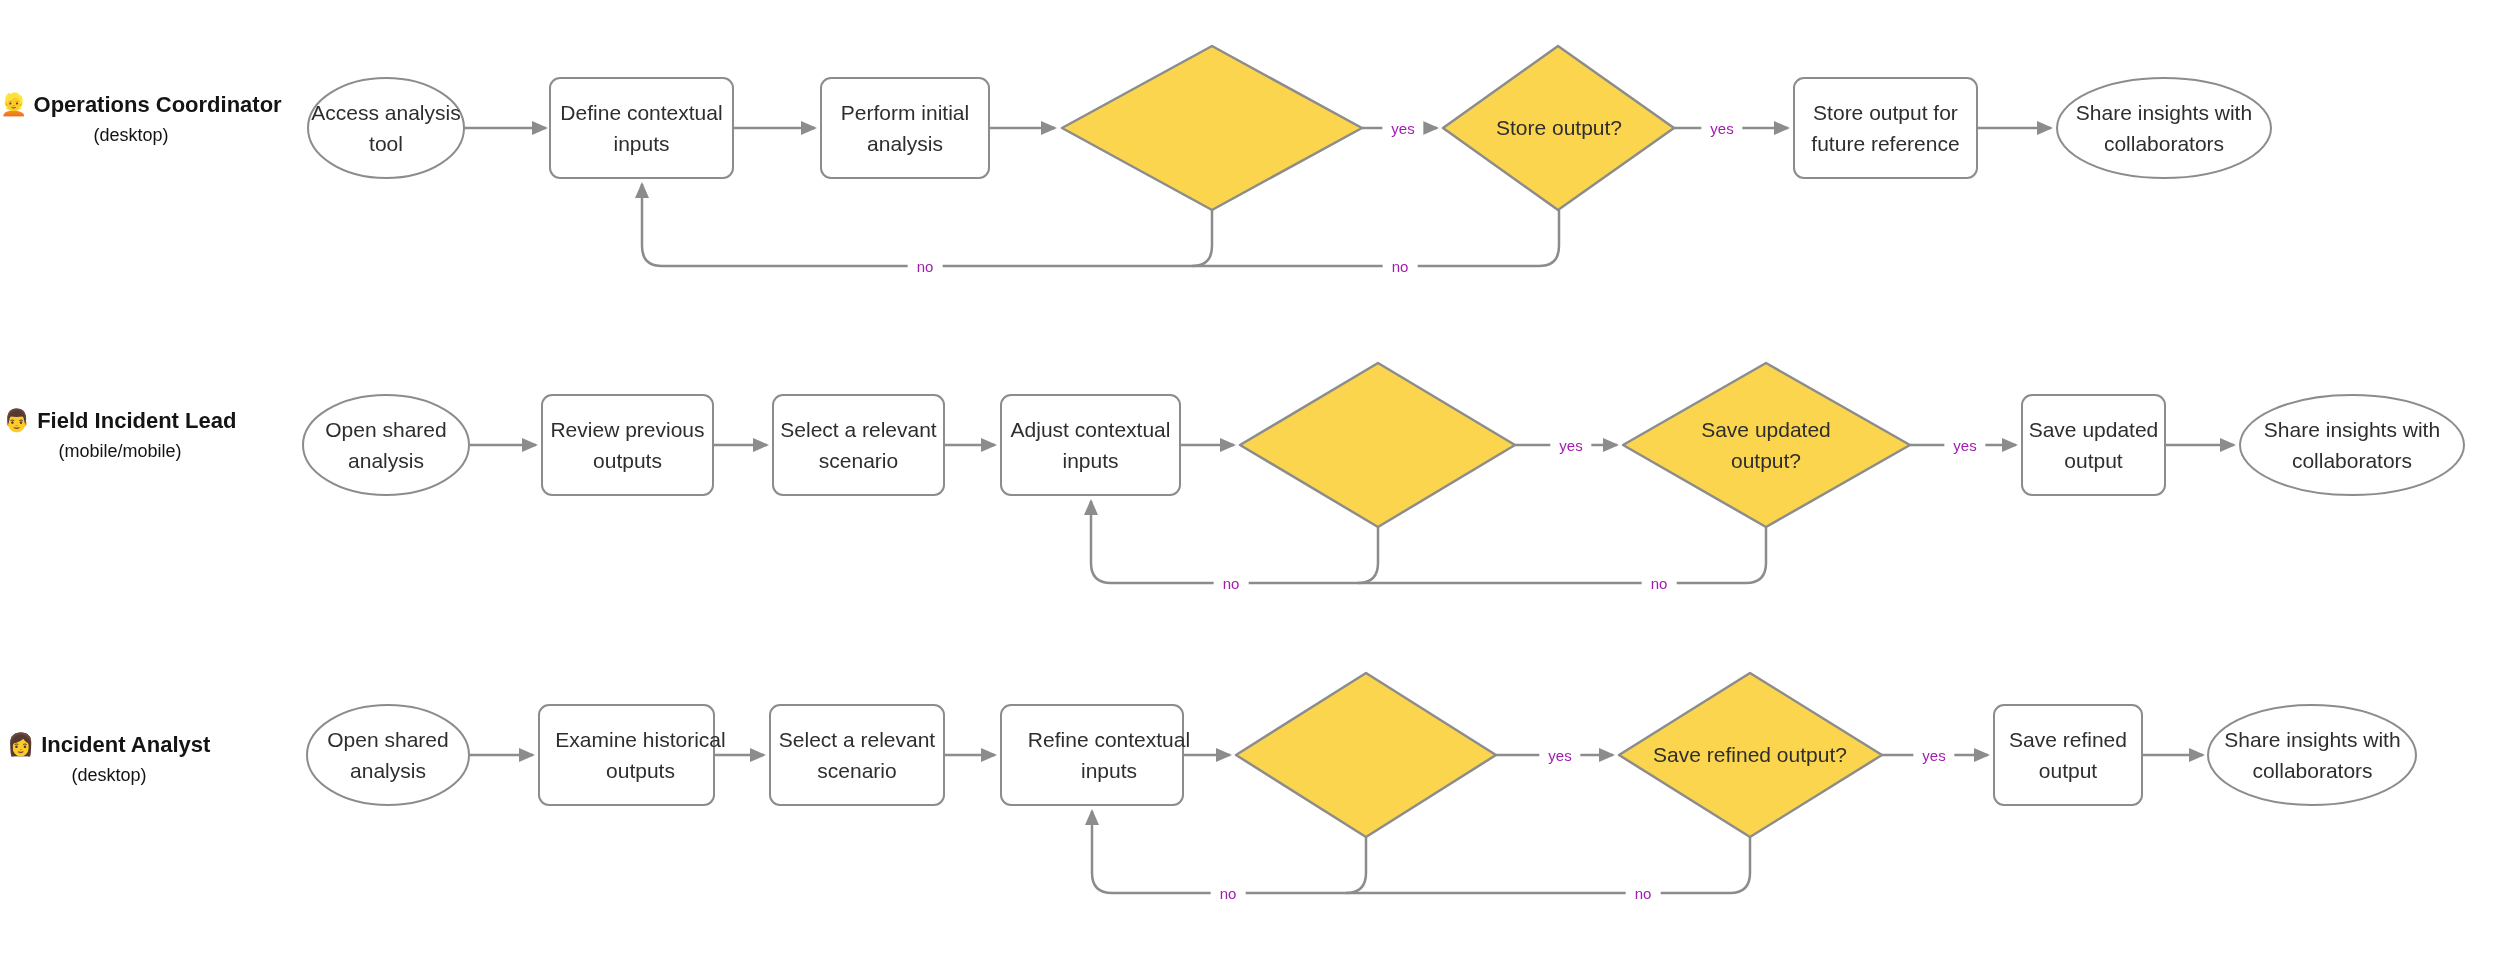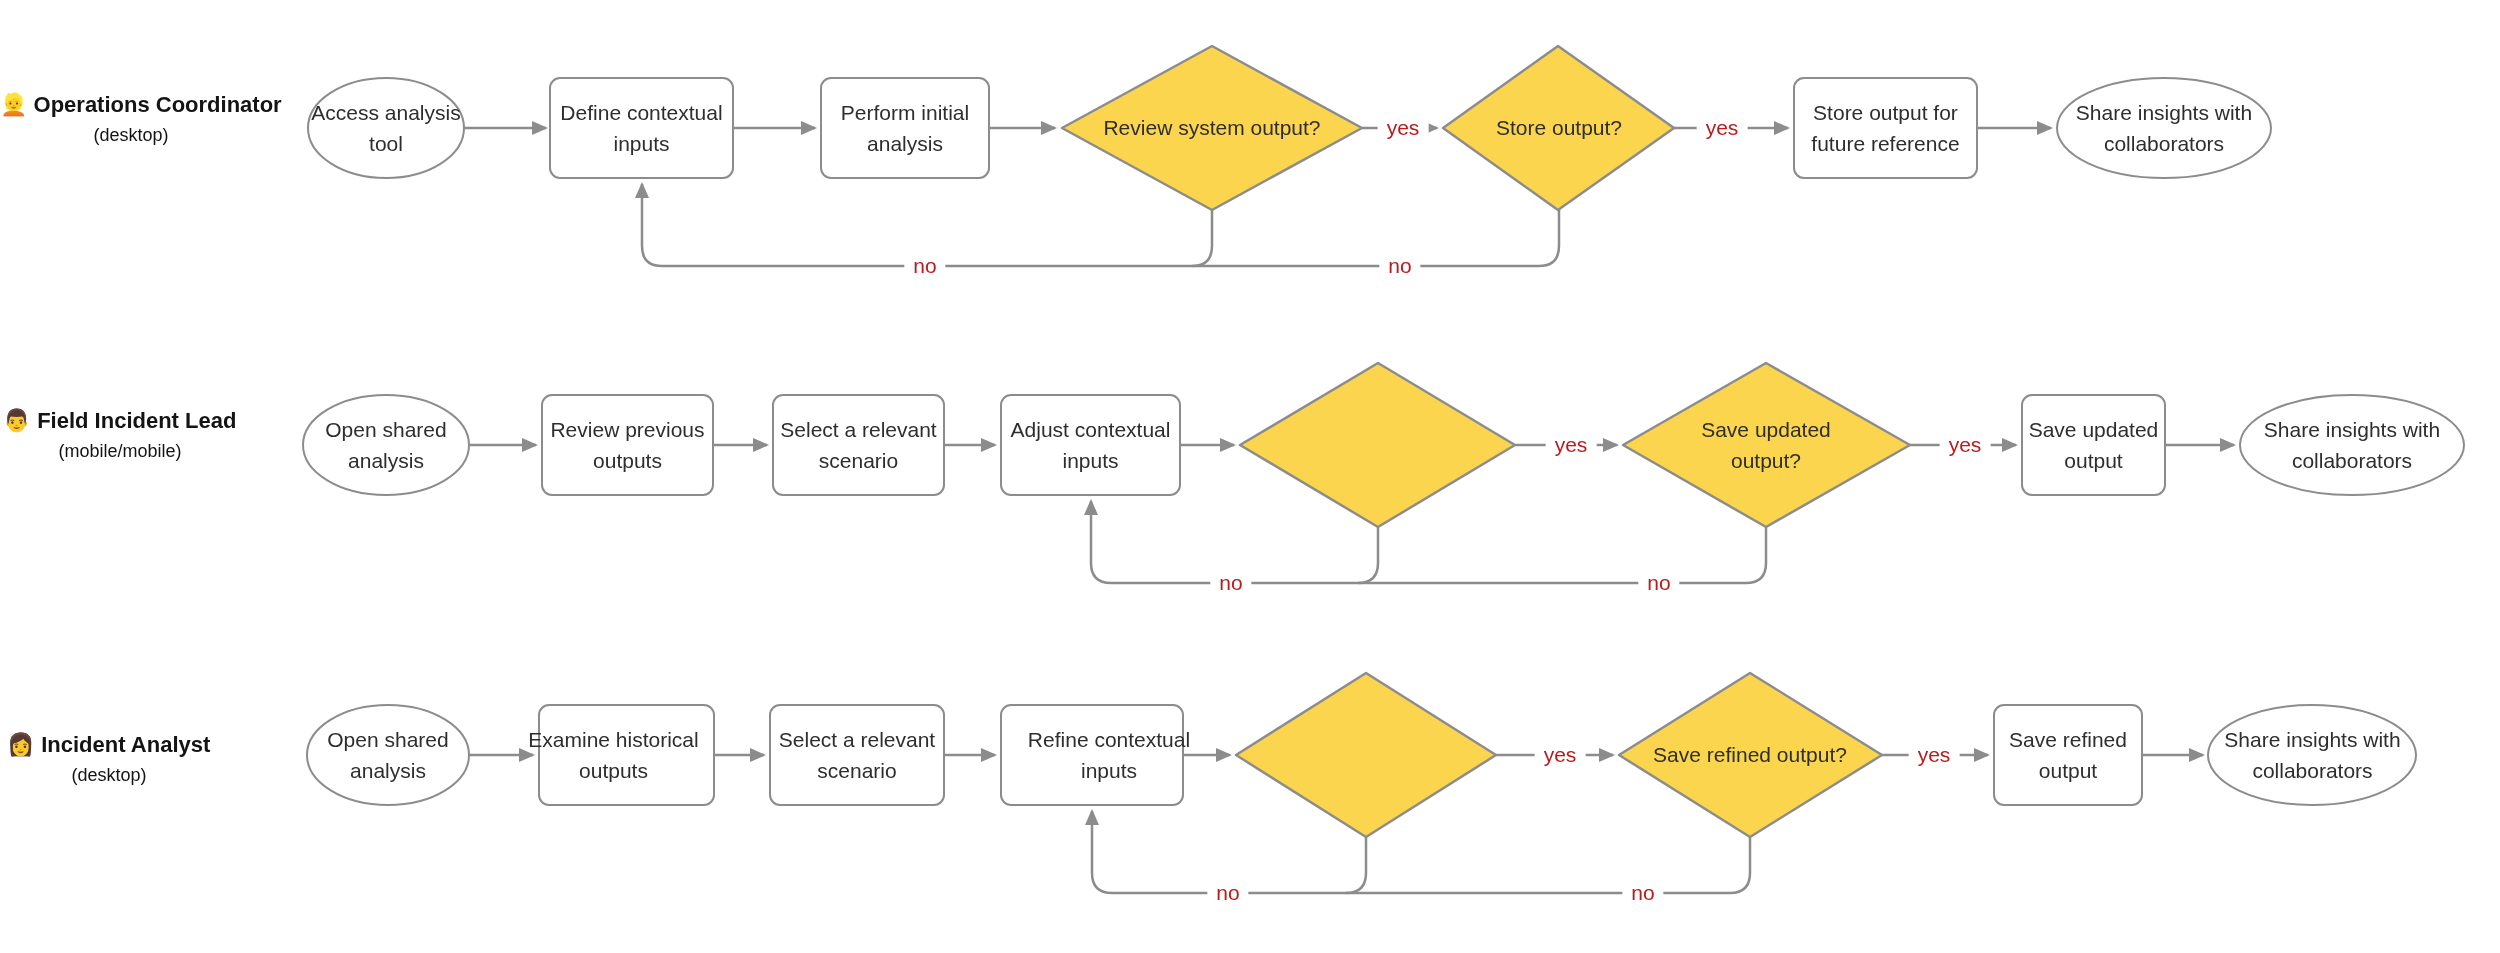--- a/index.html
+++ b/index.html
@@ -21,22 +21,22 @@
     text-align: center;
     color: #2e2e2e;
     font-size: 21px;
     line-height: 1.5;
   }
   .elabel {
     position: absolute;
     transform: translate(-50%, -50%);
     background: #ffffff;
     padding: 1px 9px;
-    color: #b91c1c;
-    font-size: 21px;
+    color: #a21caf;
+    font-size: 15px;
     white-space: nowrap;
   }
   .actor {
     position: absolute;
     text-align: center;
     color: #141414;
     font-size: 21px;
     line-height: 1.55;
   }
   .actor-name { font-weight: bold; font-size: 22px; white-space: nowrap; }
@@ -122,21 +122,20 @@
     </g>
   </svg>
 
   <div class="actor" style="left:0;top:88px;width:262px">
     <div class="actor-name"><span>👱</span> <span>Operations Coordinator</span></div>
     <div class="actor-device">(desktop)</div>
   </div>
   <div class="nlabel" style="left:306px;top:78px;width:160px;height:100px">Access analysis tool</div>
   <div class="nlabel" style="left:550px;top:78px;width:183px;height:100px">Define contextual inputs</div>
   <div class="nlabel" style="left:821px;top:78px;width:168px;height:100px">Perform initial analysis</div>
-  <div class="nlabel" style="left:1082px;top:78px;width:260px;height:100px">Review system output?</div>
   <div class="nlabel" style="left:1468px;top:78px;width:182px;height:100px">Store output?</div>
   <div class="nlabel" style="left:1794px;top:78px;width:183px;height:100px">Store output for future reference</div>
   <div class="nlabel" style="left:2057px;top:78px;width:214px;height:100px">Share insights with collaborators</div>
   <div class="elabel" style="left:1403px;top:128px">yes</div>
   <div class="elabel" style="left:1722px;top:128px">yes</div>
   <div class="elabel" style="left:925px;top:266px">no</div>
   <div class="elabel" style="left:1400px;top:266px">no</div>
 
   <div class="actor" style="left:0;top:404px;width:240px">
     <div class="actor-name"><span>👨</span> <span>Field Incident Lead</span></div>
@@ -152,21 +151,21 @@
   <div class="elabel" style="left:1571px;top:445px">yes</div>
   <div class="elabel" style="left:1965px;top:445px">yes</div>
   <div class="elabel" style="left:1231px;top:583px">no</div>
   <div class="elabel" style="left:1659px;top:583px">no</div>
 
   <div class="actor" style="left:0;top:728px;width:218px">
     <div class="actor-name"><span>👩</span> <span>Incident Analyst</span></div>
     <div class="actor-device">(desktop)</div>
   </div>
   <div class="nlabel" style="left:307px;top:705px;width:162px;height:100px">Open shared analysis</div>
-  <div class="nlabel" style="left:514px;top:705px;width:199px;height:100px">Examine historical outputs</div>
+  <div class="nlabel" style="left:541px;top:705px;width:199px;height:100px">Examine historical outputs</div>
   <div class="nlabel" style="left:770px;top:705px;width:174px;height:100px">Select a relevant scenario</div>
   <div class="nlabel" style="left:1001px;top:705px;width:216px;height:100px">Refine contextual inputs</div>
   <div class="nlabel" style="left:1650px;top:705px;width:200px;height:100px">Save refined output?</div>
   <div class="nlabel" style="left:1994px;top:705px;width:148px;height:100px">Save refined output</div>
   <div class="nlabel" style="left:2209px;top:705px;width:207px;height:100px">Share insights with collaborators</div>
   <div class="elabel" style="left:1560px;top:755px">yes</div>
   <div class="elabel" style="left:1934px;top:755px">yes</div>
   <div class="elabel" style="left:1228px;top:893px">no</div>
   <div class="elabel" style="left:1643px;top:893px">no</div>
 

